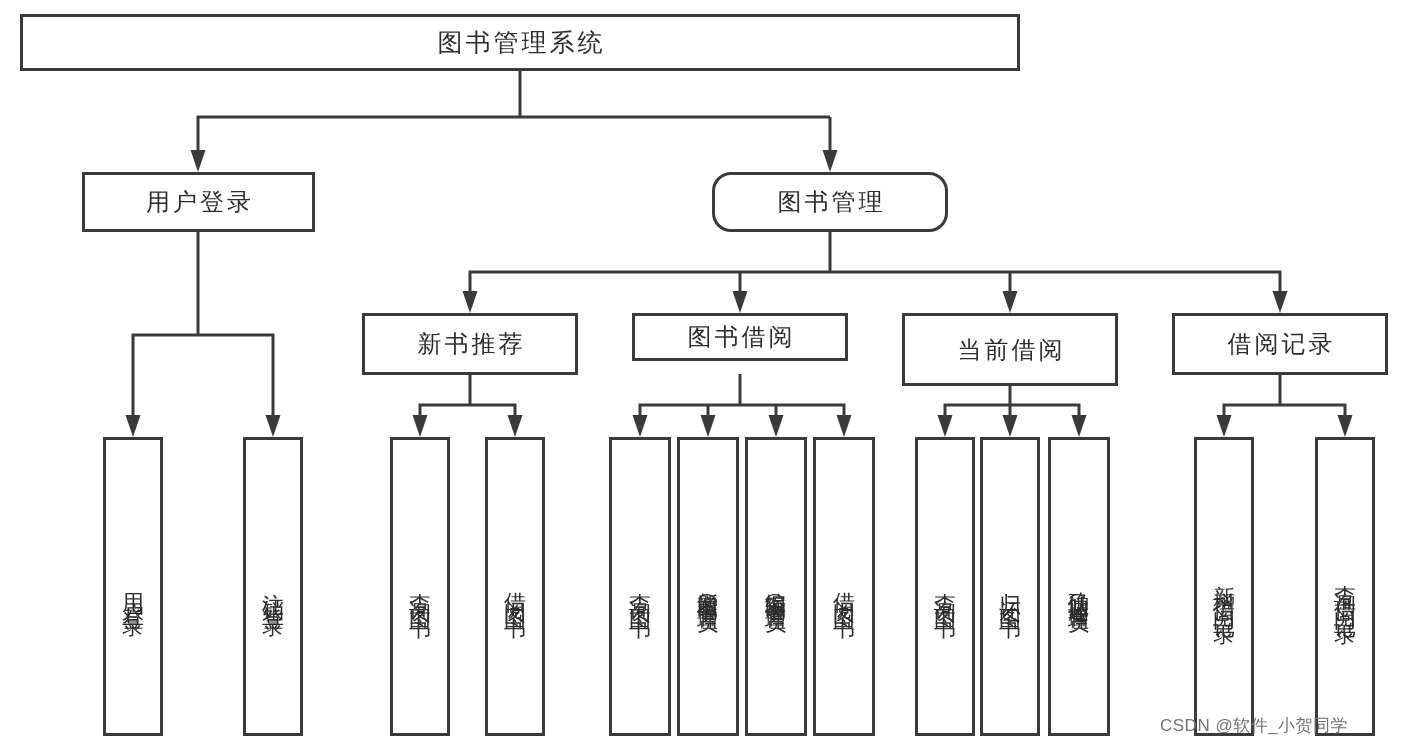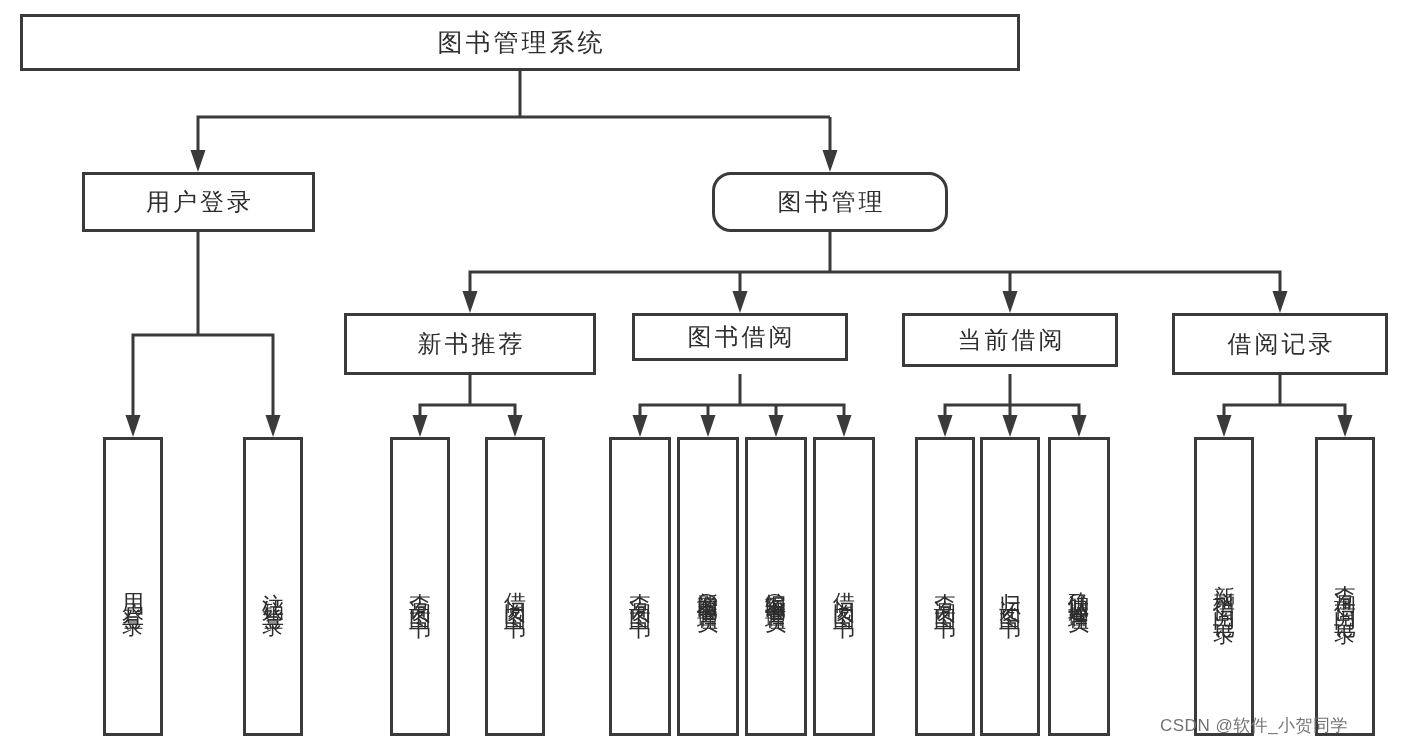--- a/index.html
+++ b/index.html
@@ -110,23 +110,23 @@
       <path d="M1216.5,415 L1231.5,415 L1224,437 Z"></path>
       <path d="M1337.5,415 L1352.5,415 L1345,437 Z"></path>
     </g>
   </svg>
 
   <div class="box h-box root-box" style="left:20px; top:14px; width:1000px; height:57px;">图书管理系统</div>
 
   <div class="box h-box" style="left:82px; top:172px; width:233px; height:60px;">用户登录</div>
   <div class="box h-box" style="left:712px; top:172px; width:236px; height:60px;border-radius:19px;">图书管理</div>
 
-  <div class="box h-box" style="left:344px; top:313px; width:252px; height:62px;">新书推荐</div>
+  <div class="box h-box" style="left:362px; top:313px; width:216px; height:62px;">新书推荐</div>
   <div class="box h-box" style="left:632px; top:313px; width:216px; height:48px;">图书借阅</div>
-  <div class="box h-box" style="left:902px; top:313px; width:216px; height:54px;">当前借阅</div>
+  <div class="box h-box" style="left:902px; top:313px; width:216px; height:73px;">当前借阅</div>
   <div class="box h-box" style="left:1172px; top:313px; width:216px; height:62px;">借阅记录</div>
 
   <div class="box v-box" style="left:103px; top:437px; width:60px; height:299px;">用户登录</div>
   <div class="box v-box" style="left:243px; top:437px; width:60px; height:299px;">注销登录</div>
 
   <div class="box v-box" style="left:390px; top:437px; width:60px; height:299px;">查询图书</div>
   <div class="box v-box" style="left:485px; top:437px; width:60px; height:299px;">借阅图书</div>
 
   <div class="box v-box" style="left:609px; top:437px; width:62px; height:299px;">查询图书</div>
   <div class="box v-box long" style="left:677px; top:437px; width:62px; height:299px;">新增图书（管理员）</div>

